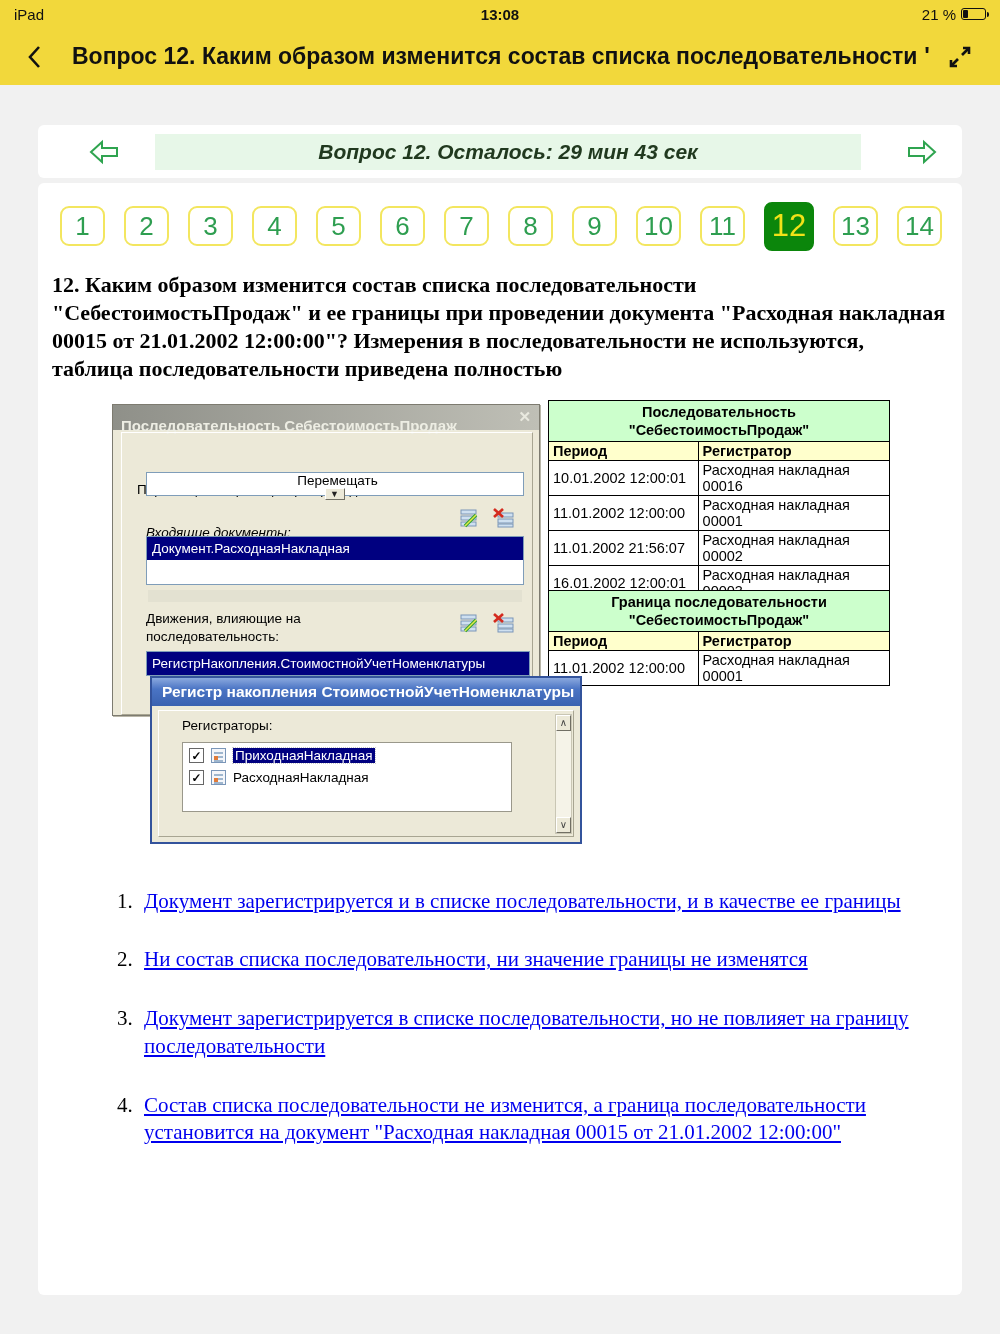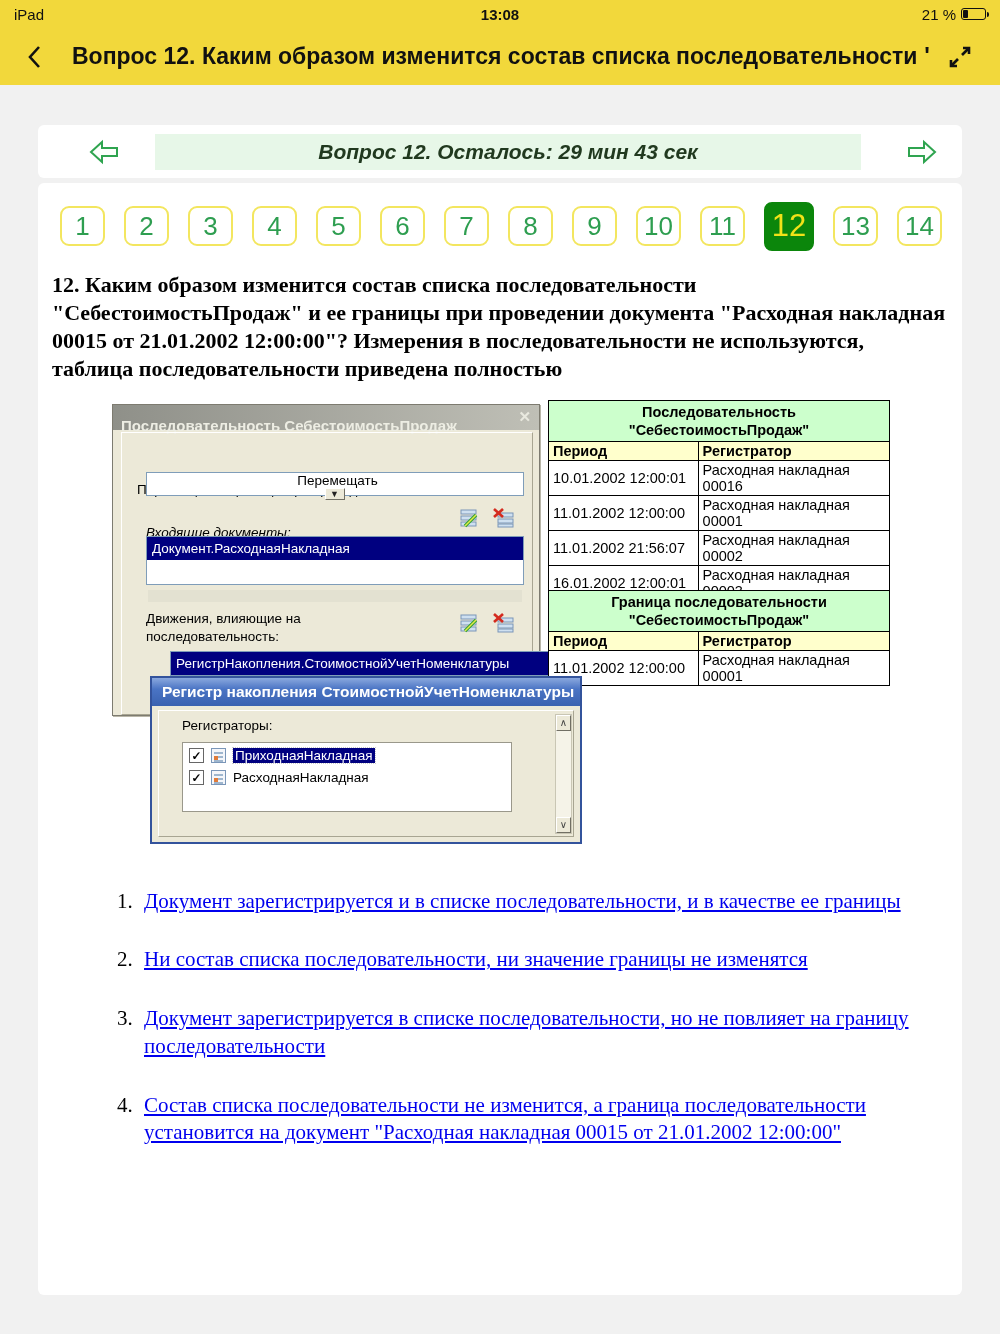--- a/index.html
+++ b/index.html
@@ -238,21 +238,21 @@
                   <rect x="6" y="11" width="15" height="4"></rect>
                   <rect x="6" y="16" width="15" height="3"></rect>
               </g>
               <g stroke="#d42b1e" stroke-width="2.6">
                   <line x1="2" y1="1" x2="11" y2="9"></line>
                   <line x1="11" y1="1" x2="2" y2="9"></line>
                 </g>
             </svg>
           </span>
         </div>
-        <div class="listbox" style="left:33px; top:221px; width:384px; height:25px;margin-left:24px;">
+        <div class="listbox" style="left:33px; top:221px; width:384px; height:25px;">
           <div class="lb-row lb-sel">РегистрНакопления.СтоимостнойУчетНоменклатуры</div>
         </div>
       </div>
     </div>
 
     <div class="onec-popup">
       <div class="popup-titlebar">
         <span>Регистр накопления СтоимостнойУчетНоменклатуры</span>
       </div>
       <div class="popup-body">

